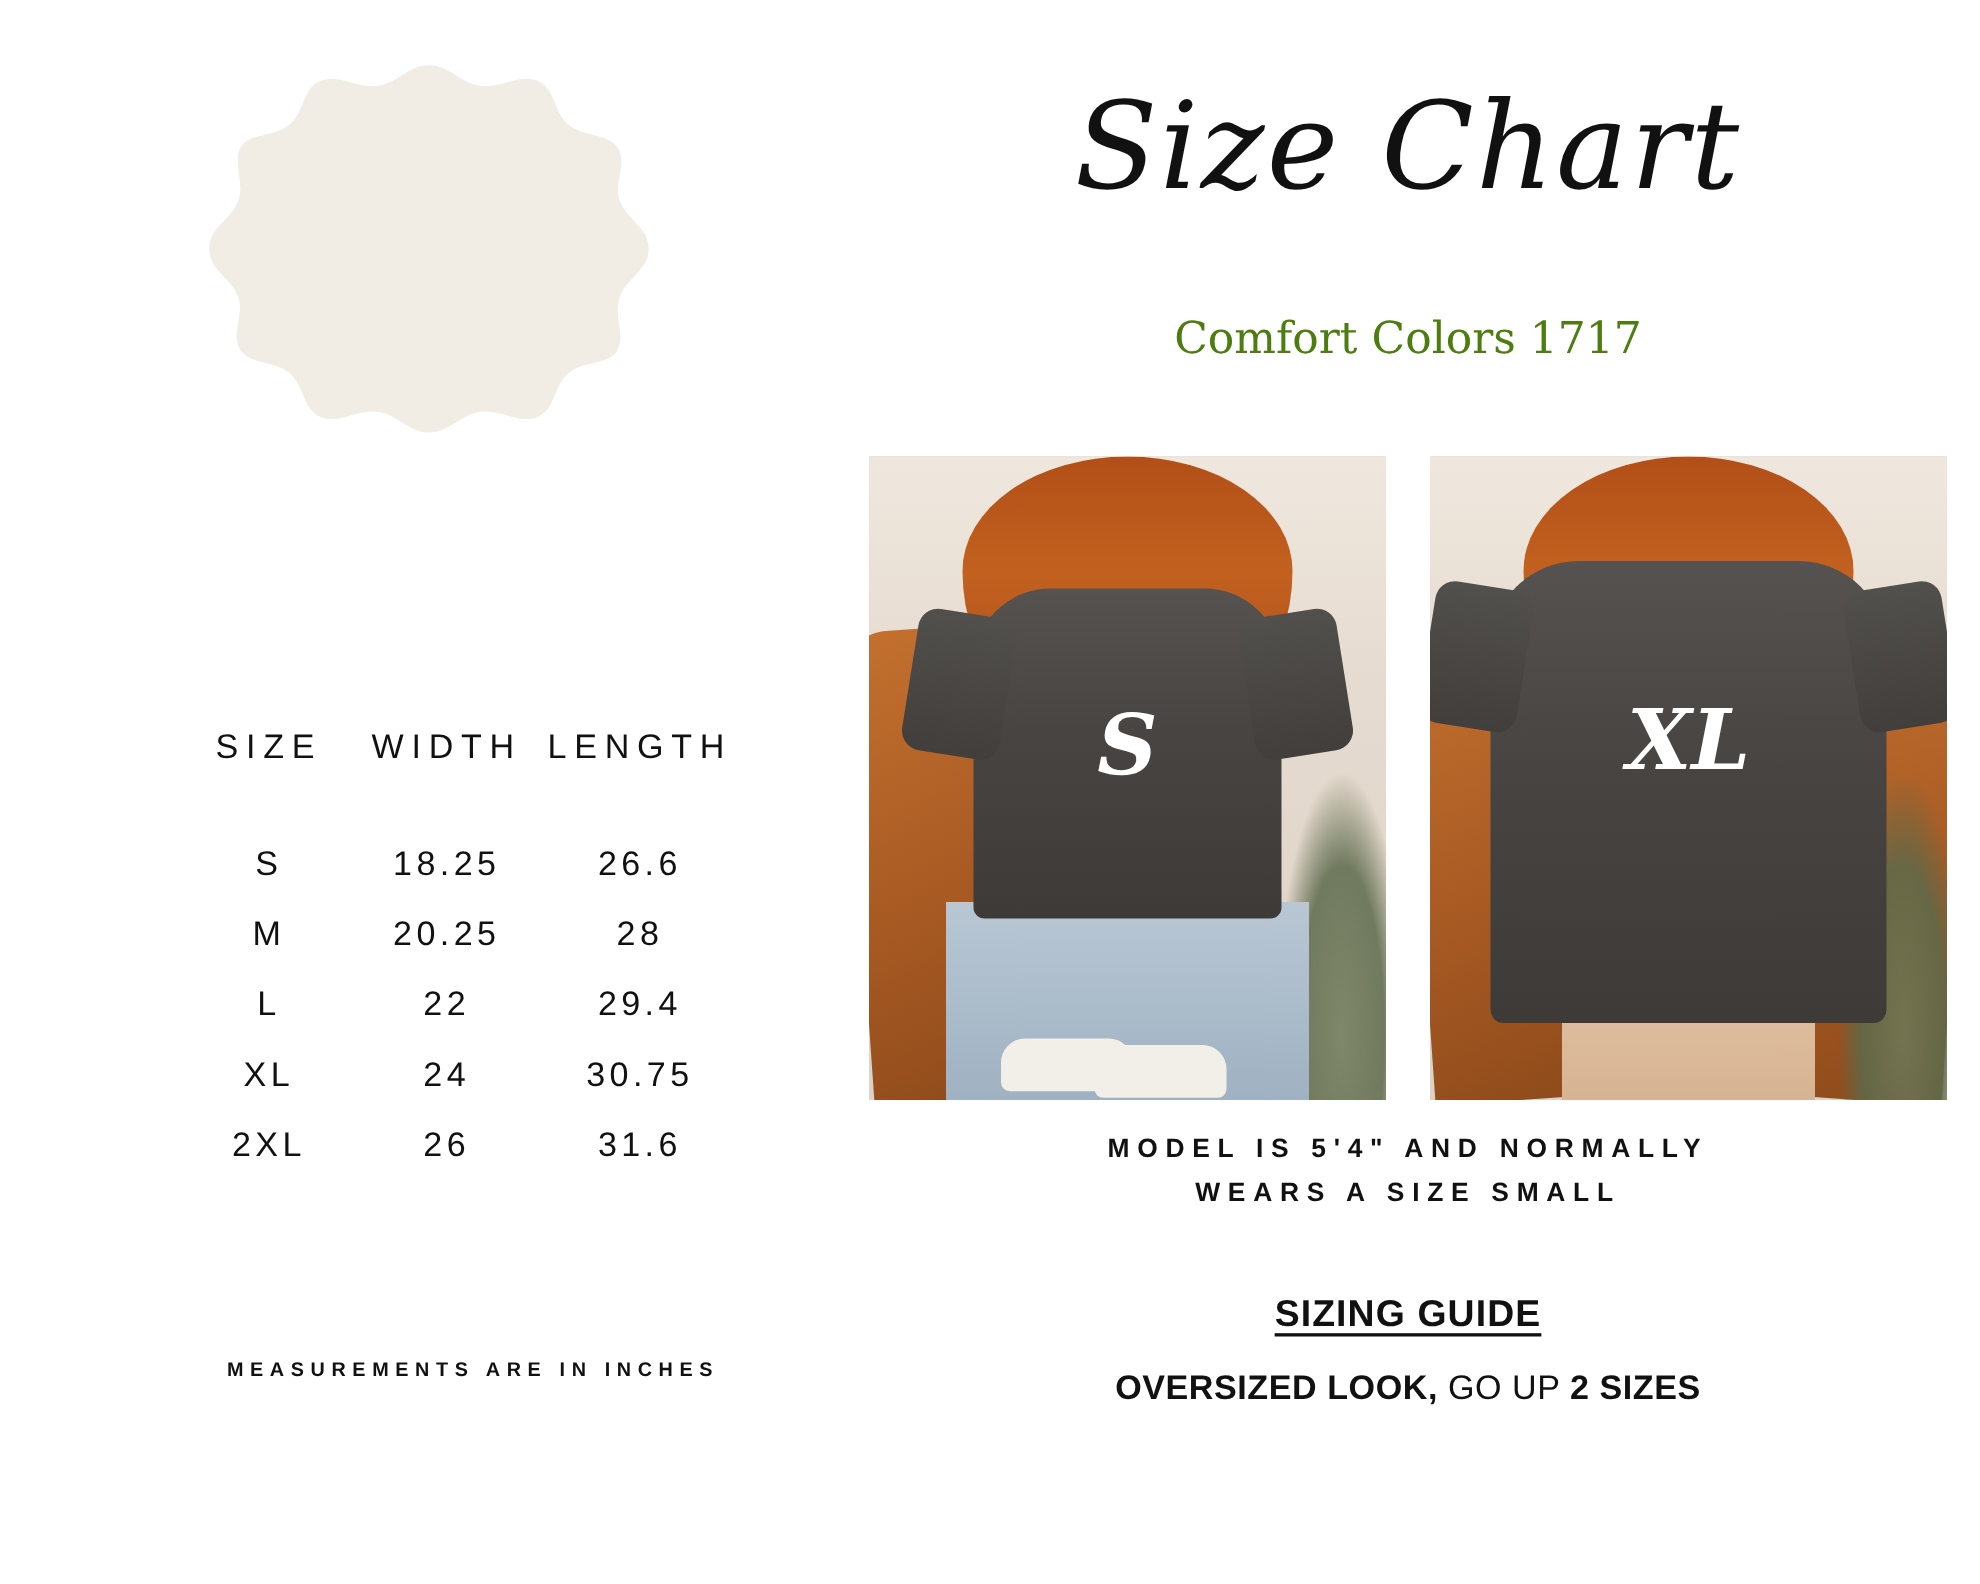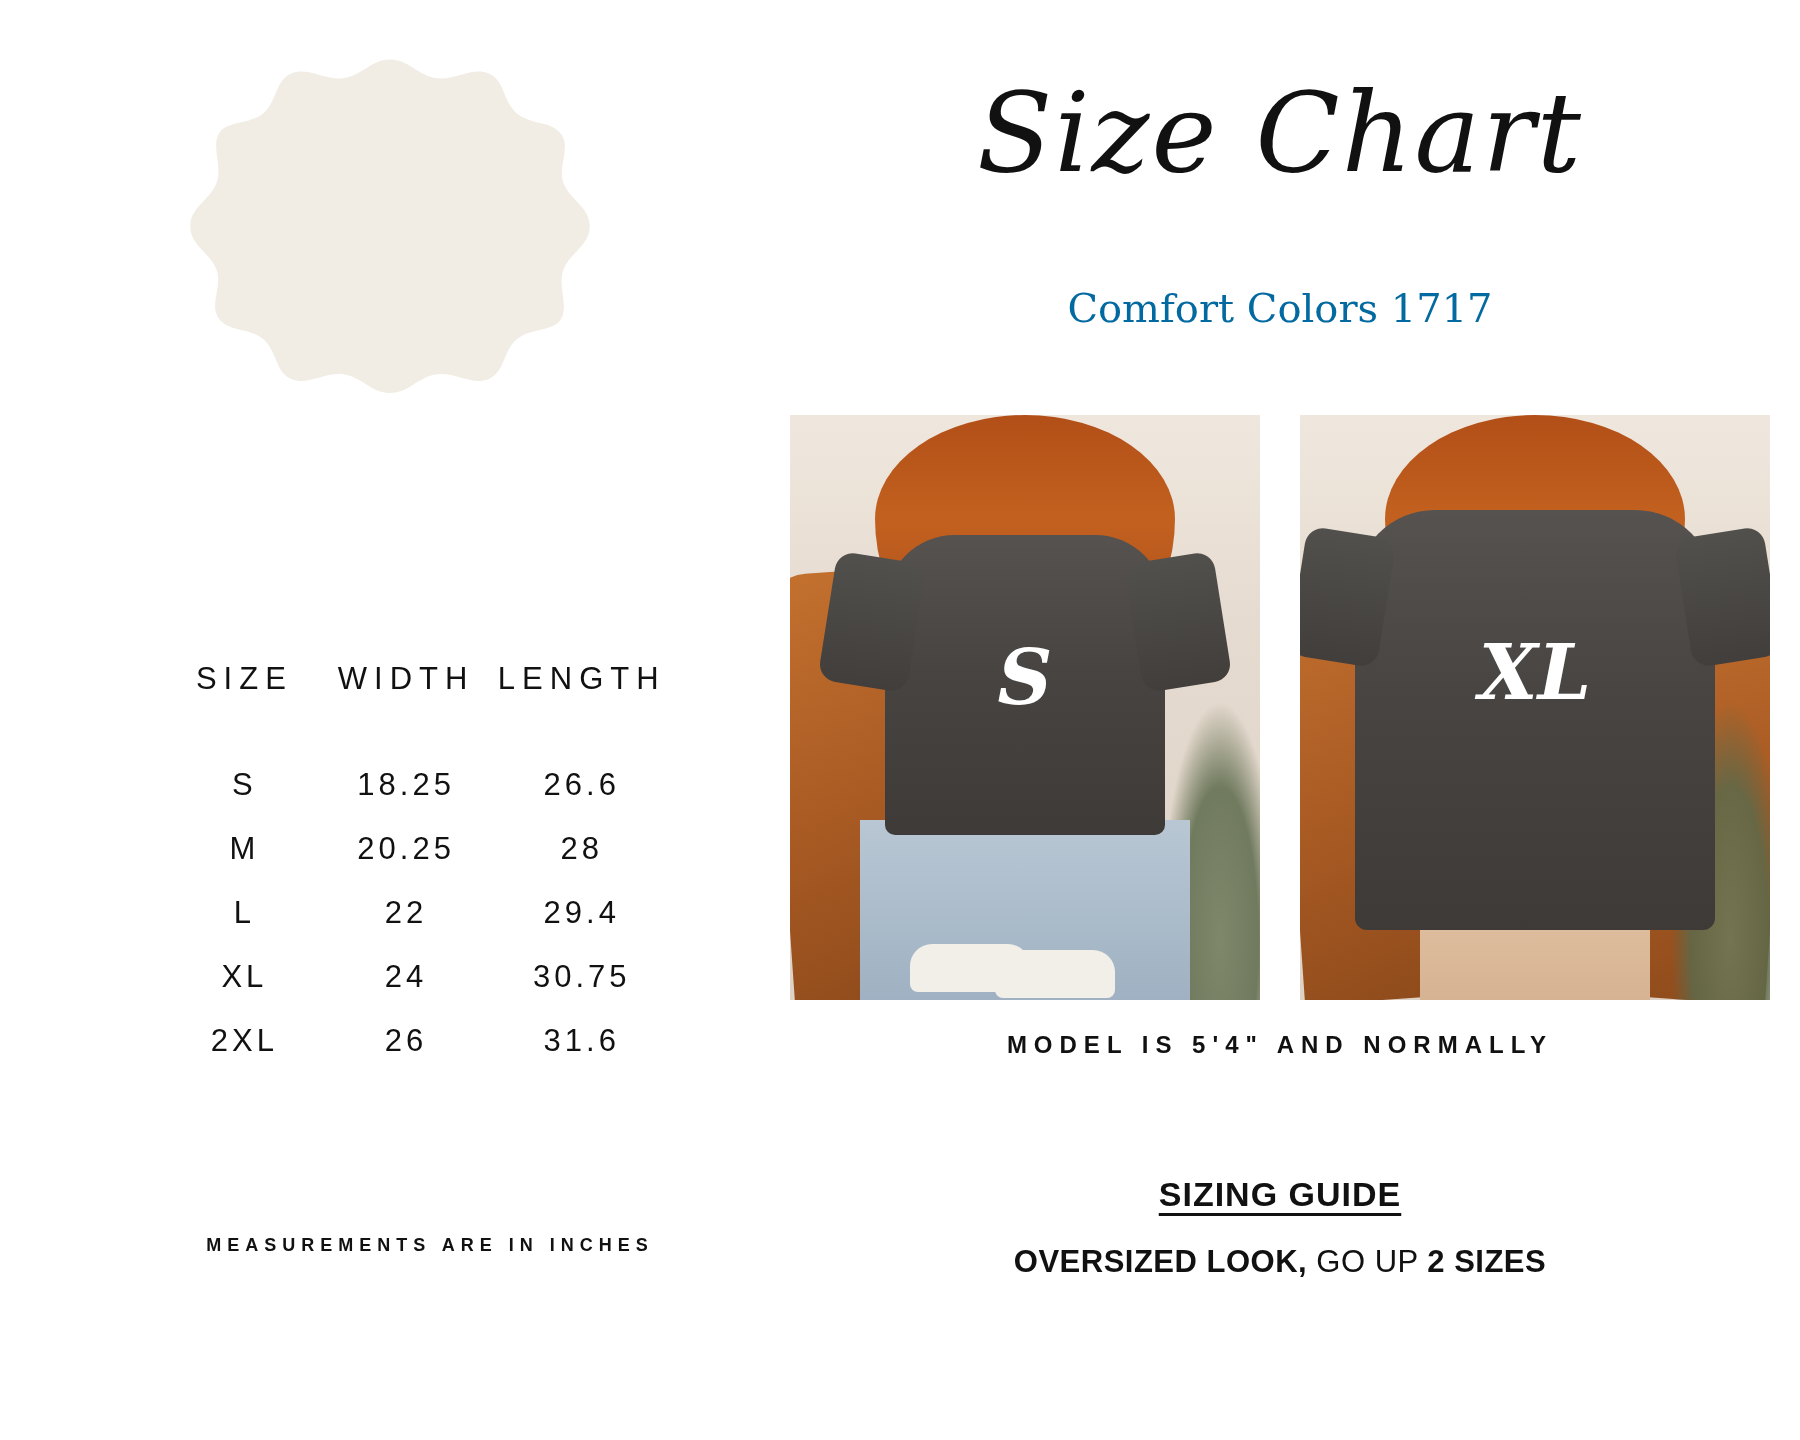--- a/index.html
+++ b/index.html
@@ -101,21 +101,21 @@
   }
 
   .title-sub {
     position: absolute;
     left: 0;
     top: 285px;
     width: 1040px;
     text-align: center;
     font-family: "DejaVu Serif", serif;
     font-size: 40px;
-    color: #0369a1;
+    color: #4d7c0f;
   }
 
   .photos {
     position: absolute;
     left: 0;
     top: 415px;
     width: 1040px;
     height: 585px;
     display: flex;
     justify-content: center;
@@ -366,20 +366,21 @@
         <div class="sleeve l"></div>
         <div class="sleeve r"></div>
       </div>
       <div class="size-letter xl">XL</div>
     </div>
 
   </div>
 
   <div class="model-note">
     <div>MODEL IS 5'4" AND NORMALLY</div>
+    <div>WEARS A SIZE SMALL</div>
   </div>
 
   <div class="sizing-guide-title">SIZING GUIDE</div>
 
   <div class="sizing-lines">
     <div class="ln">
       <span class="bold">OVERSIZED LOOK,</span><span class="light"> GO UP </span><span class="bold">2 SIZES</span>
     </div>
   </div>
 

